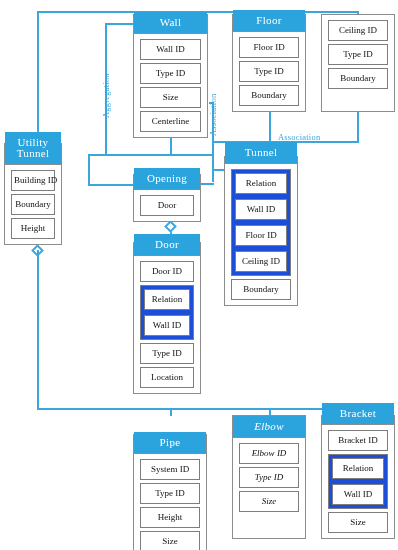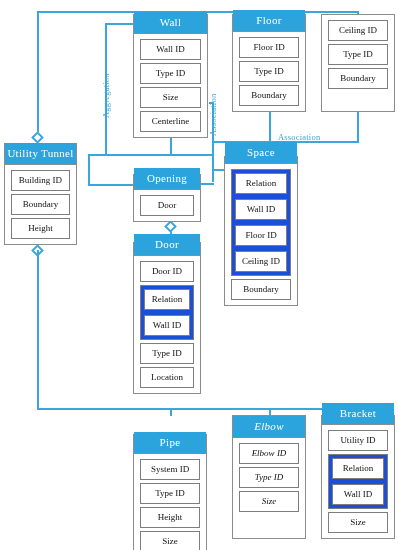--- a/index.html
+++ b/index.html
@@ -144,38 +144,38 @@
   </div>
 
   <div class="ent" style="left:321px;top:14px;width:74px;height:98px;">
     <div class="ent-bd">
       <div class="attr">Ceiling ID</div>
       <div class="attr">Type ID</div>
       <div class="attr">Boundary</div>
     </div>
   </div>
 
-  <div class="ent" style="left:4px;top:143px;width:73px;height:102px;">
+  <div class="ent" style="left:4px;top:143px;width:58px;height:102px;">
     <div class="ent-hd">Utility Tunnel</div>
     <div class="ent-bd">
       <div class="attr">Building ID</div>
       <div class="attr">Boundary</div>
       <div class="attr">Height</div>
     </div>
   </div>
 
   <div class="ent" style="left:133px;top:174px;width:68px;height:48px;">
     <div class="ent-hd">Opening</div>
     <div class="ent-bd">
       <div class="attr">Door</div>
     </div>
   </div>
 
   <div class="ent" style="left:224px;top:156px;width:74px;height:150px;">
-    <div class="ent-hd">Space</div>
+    <div class="ent-hd">Tunnel</div>
     <div class="ent-bd">
       <div class="grp">
         <div class="attr">Relation</div>
         <div class="attr">Wall ID</div>
         <div class="attr">Floor ID</div>
         <div class="attr">Ceiling ID</div>
       </div>
       <div class="attr">Boundary</div>
     </div>
   </div>
@@ -208,21 +208,21 @@
     <div class="ent-bd">
       <div class="attr">Elbow ID</div>
       <div class="attr">Type ID</div>
       <div class="attr">Size</div>
     </div>
   </div>
 
   <div class="ent" style="left:321px;top:415px;width:74px;height:124px;">
     <div class="ent-hd">Bracket</div>
     <div class="ent-bd">
-      <div class="attr">Utility ID</div>
+      <div class="attr">Bracket ID</div>
       <div class="grp">
         <div class="attr">Relation</div>
         <div class="attr">Wall ID</div>
       </div>
       <div class="attr">Size</div>
     </div>
   </div>
 
 </div>
 

